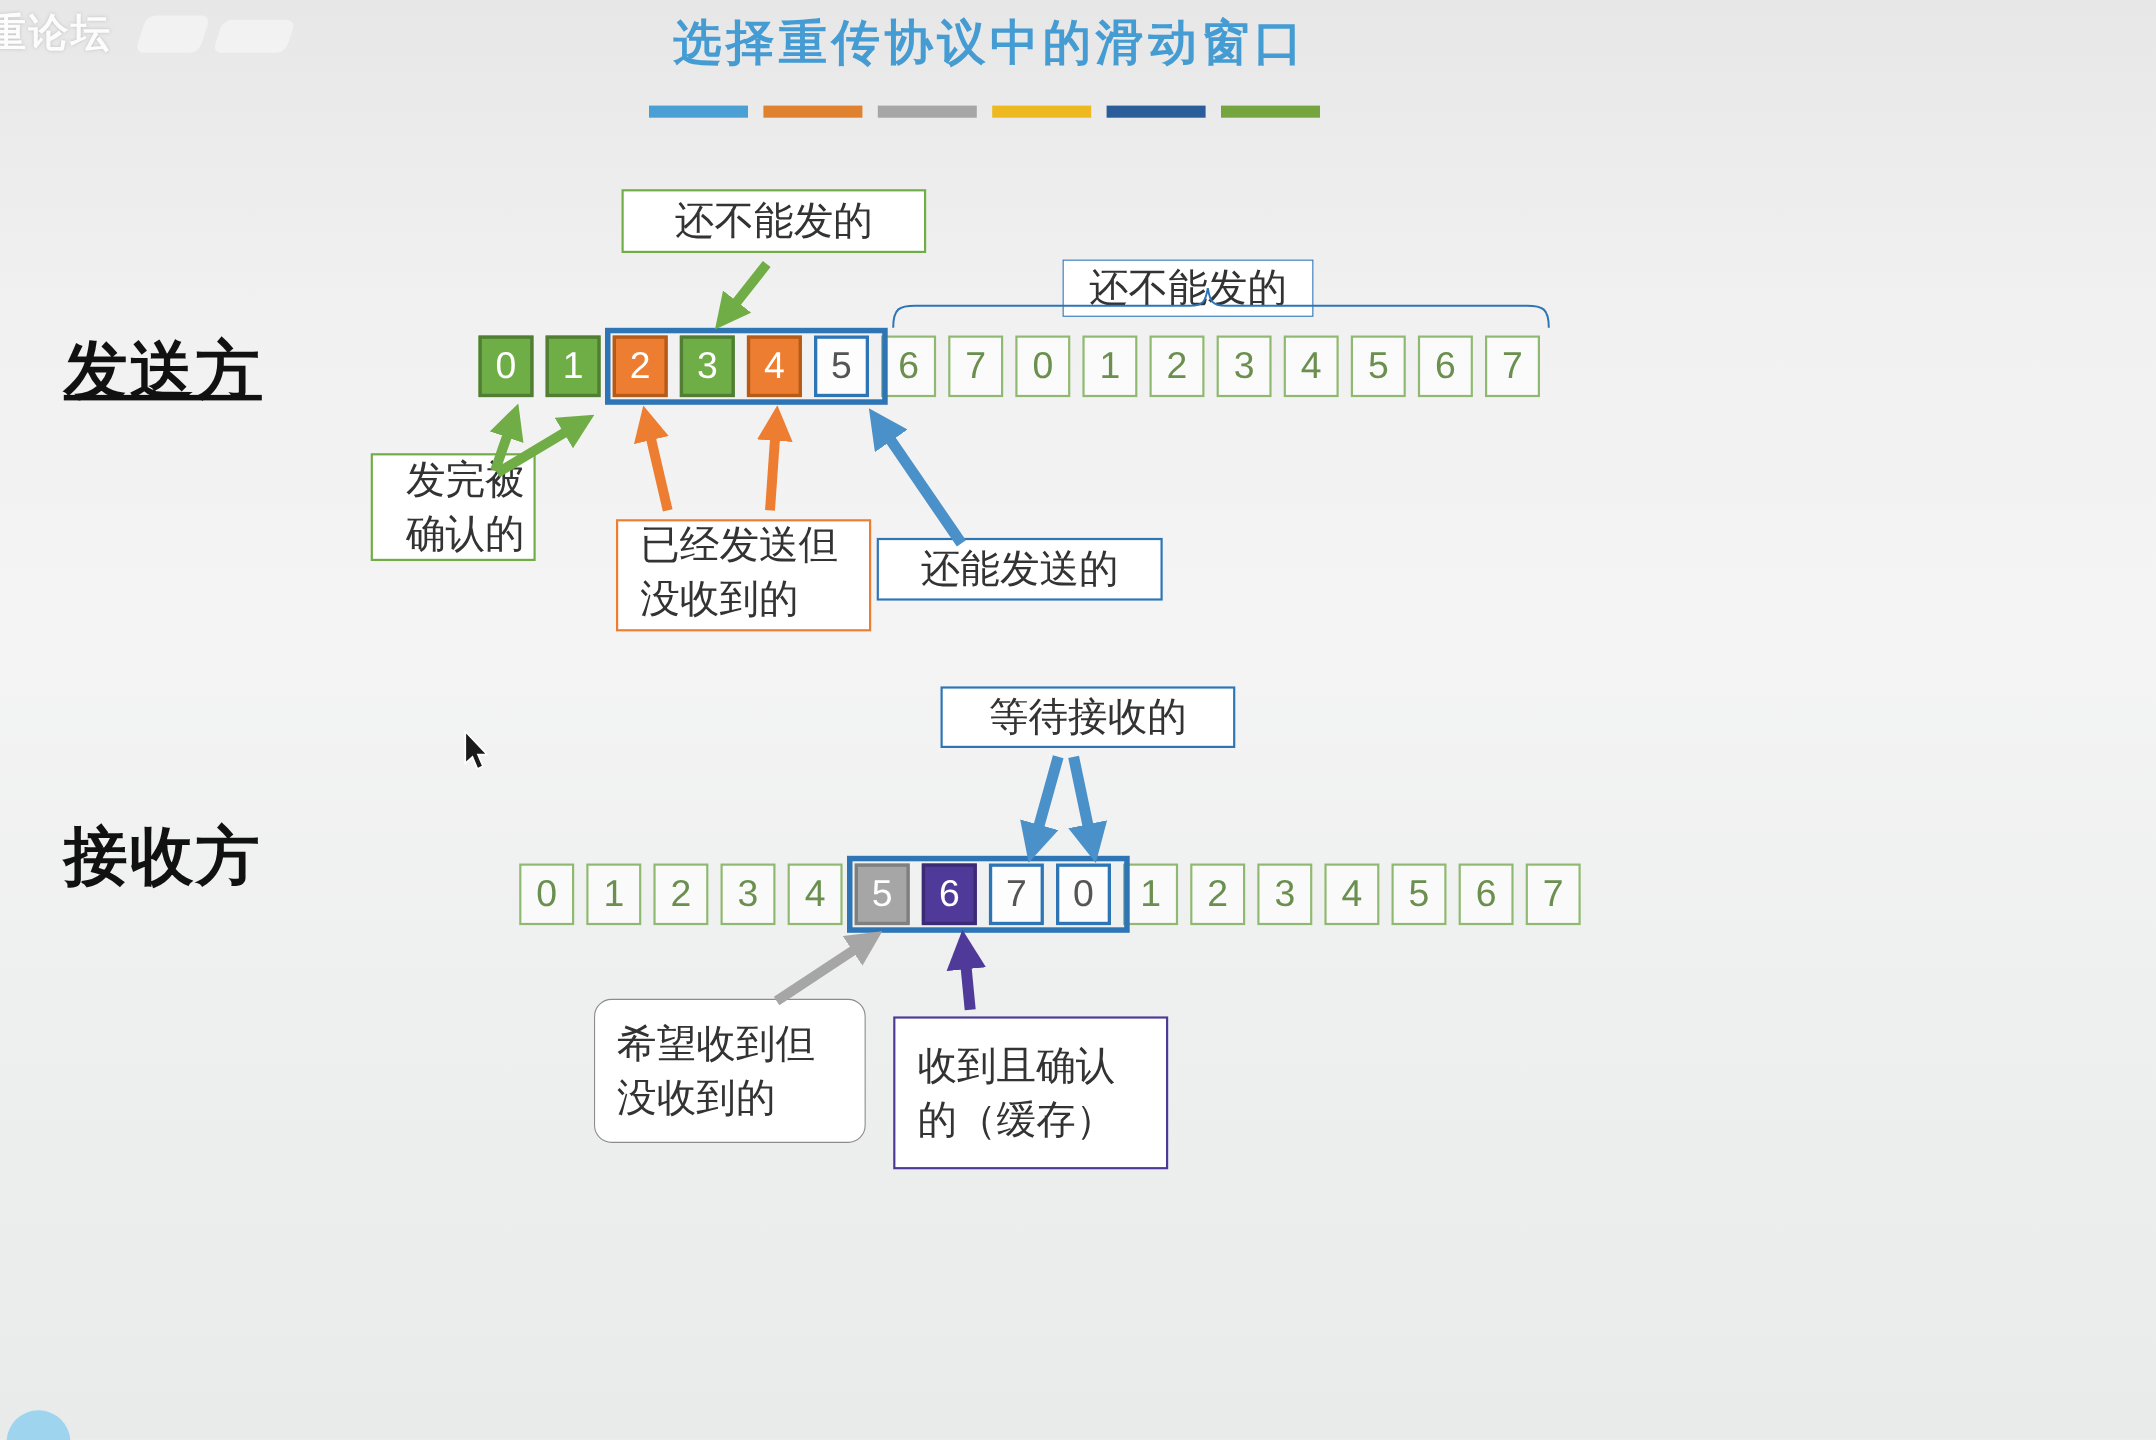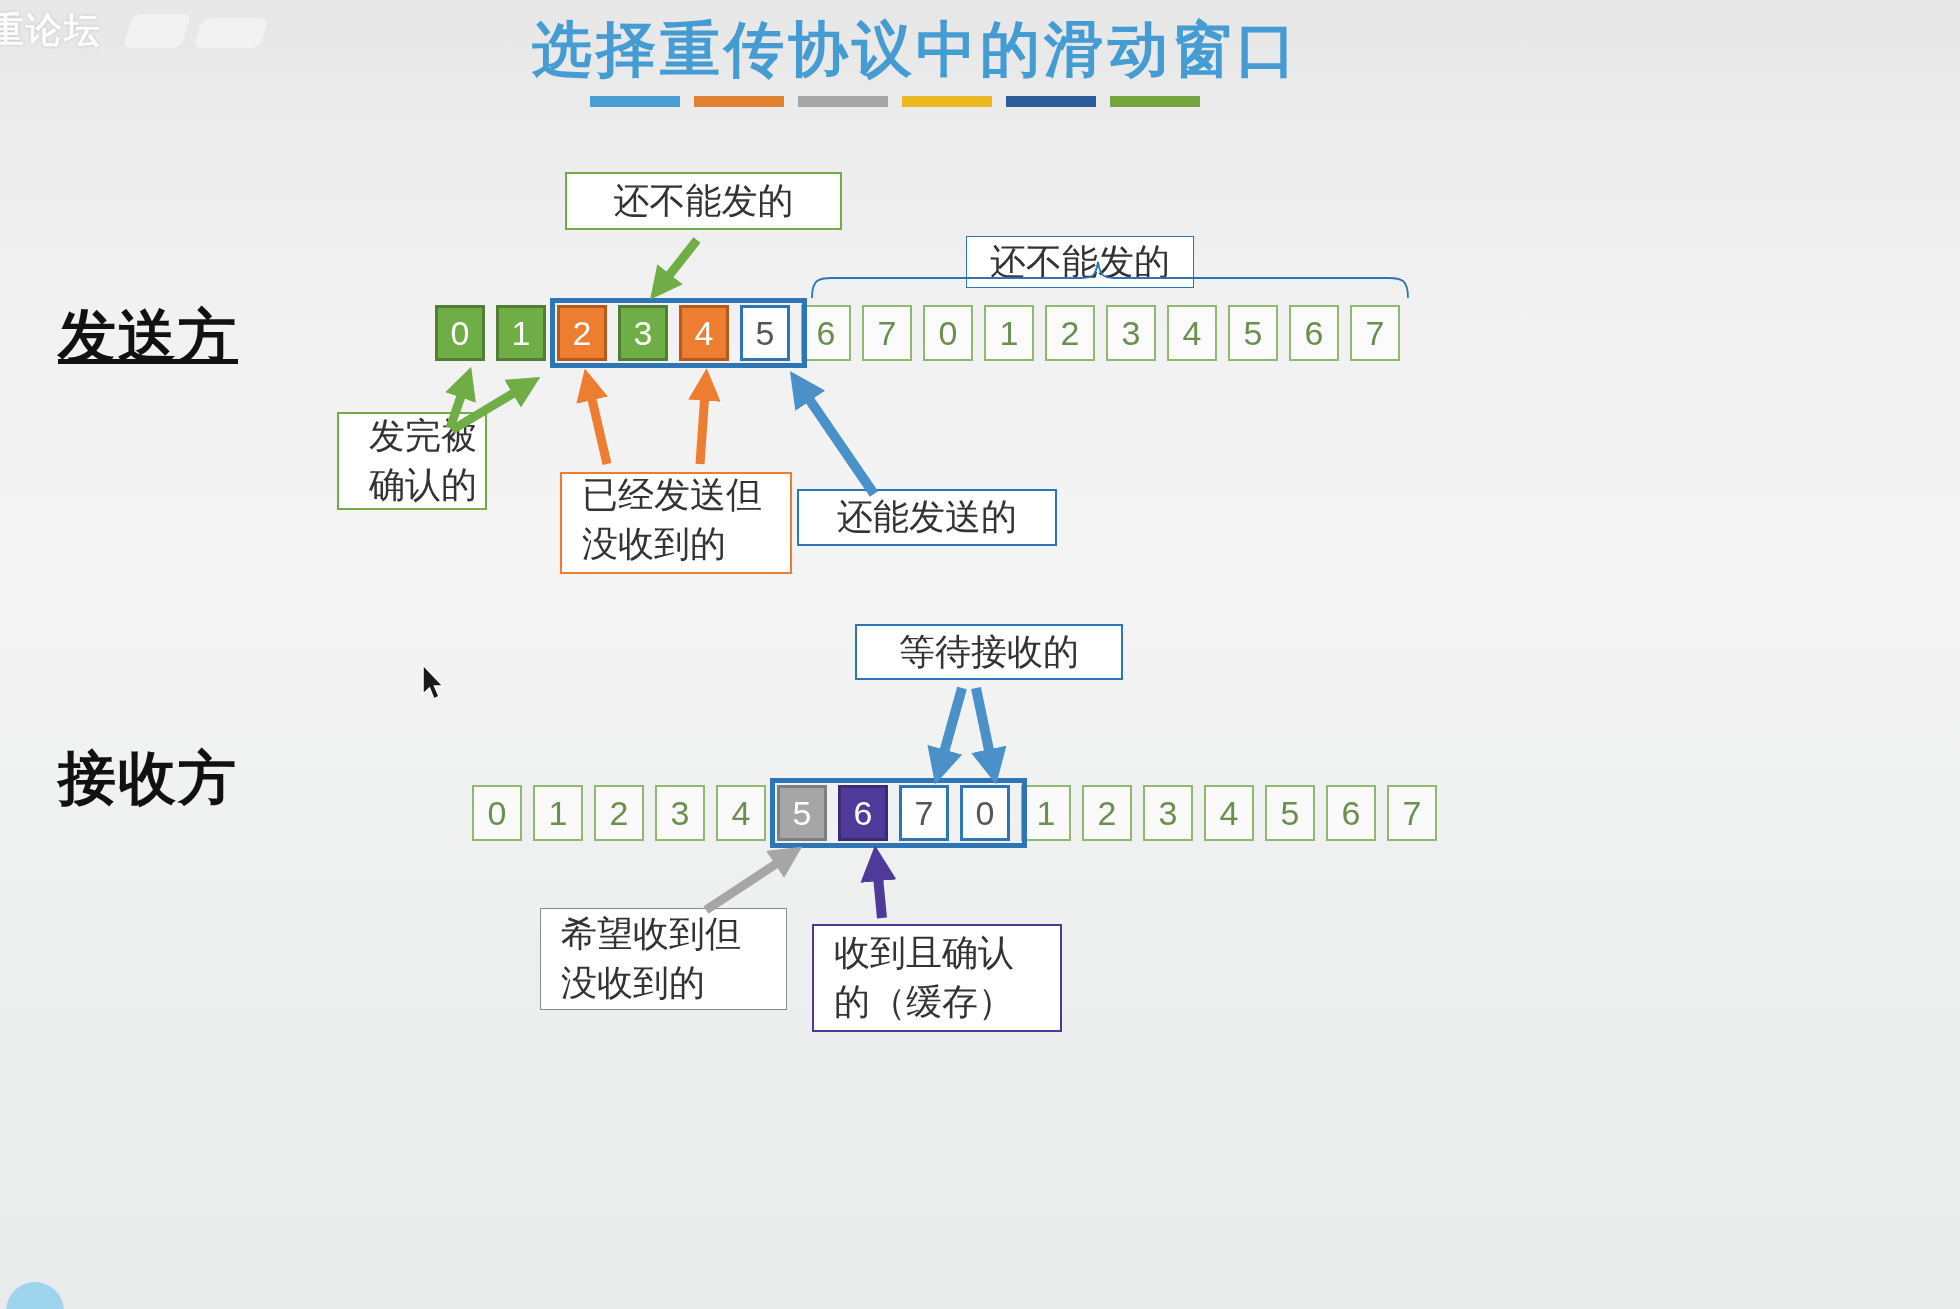--- a/index.html
+++ b/index.html
@@ -8,22 +8,22 @@
     background:linear-gradient(180deg,#e7e7e7 0%,#f1f1f1 22%,#f4f4f4 45%,#eeefef 70%,#e9ebeb 100%);
     font-family:"Liberation Sans","DejaVu Sans",sans-serif; color:#333;
   }
   .watermark{
     position:absolute; left:-12px; top:6px; font-size:36px; font-weight:bold;
     color:rgba(255,255,255,0.95); text-shadow:0 0 3px rgba(150,150,150,0.5);
     letter-spacing:2px; white-space:nowrap;
   }
   .wm-squiggle{position:absolute; background:rgba(255,255,255,0.45); border-radius:8px; transform:skewX(-18deg);}
   .title{
-    position:absolute; left:396px; top:10px; width:1040px; text-align:center;
-    font-size:60px; font-weight:bold; letter-spacing:4px; color:#449cd3;
+    position:absolute; left:380px; top:10px; width:1040px; text-align:center;
+    font-size:44px; font-weight:bold; letter-spacing:4px; color:#449cd3;
     font-family:"Liberation Serif","DejaVu Serif",serif;
   }
   .underline{position:absolute; left:590px; top:96px; display:flex; gap:14px;}
   .underline .seg{width:90px; height:11px; display:block;}
   .seg-1{background:#4a9fd4;} .seg-2{background:#e0812f;} .seg-3{background:#a6a6a6;}
   .seg-4{background:#edb820;} .seg-5{background:#2b5d9b;} .seg-6{background:#76a53f;}
 
   .side-label{position:absolute; font-size:58px; font-weight:bold; color:#111; letter-spacing:2px;}
   .sender-label{left:58px; top:298px;text-decoration:underline;}
   .receiver-label{left:58px; top:740px;}
@@ -138,26 +138,26 @@
   </div>
 
   <div class="note b-blue" style="left:797px; top:489px; width:260px; height:57px;">
     <span>还能发送的</span>
   </div>
 
   <div class="note b-blue" style="left:855px; top:624px; width:268px; height:56px;">
     <span>等待接收的</span>
   </div>
 
-  <div class="note multi b-gray" style="left:540px; top:908px; width:247px; height:102px; border-width:1.5px;">
+  <div class="note multi b-gray" style="left:540px; top:908px; width:247px; height:131px; border-width:1.5px;border-radius:16px;">
     <span>希望收到但</span>
     <span>没收到的</span>
   </div>
 
-  <div class="note multi b-purple" style="left:812px; top:924px; width:250px; height:108px;">
+  <div class="note multi b-purple" style="left:812px; top:924px; width:250px; height:139px;">
     <span>收到且确认</span>
     <span>的（缓存）</span>
   </div>
 
   <svg class="overlay" viewBox="0 0 1960 1309">
     <defs>
       <marker id="ah-green" viewBox="0 0 10 10" refX="7" refY="5" markerWidth="3.6" markerHeight="3.6" orient="auto" markerUnits="strokeWidth">
         <path d="M0,0 L10,5 L0,10 z" fill="#70ad47"></path>
       </marker>
       <marker id="ah-orange" viewBox="0 0 10 10" refX="7" refY="5" markerWidth="3.6" markerHeight="3.6" orient="auto" markerUnits="strokeWidth">

